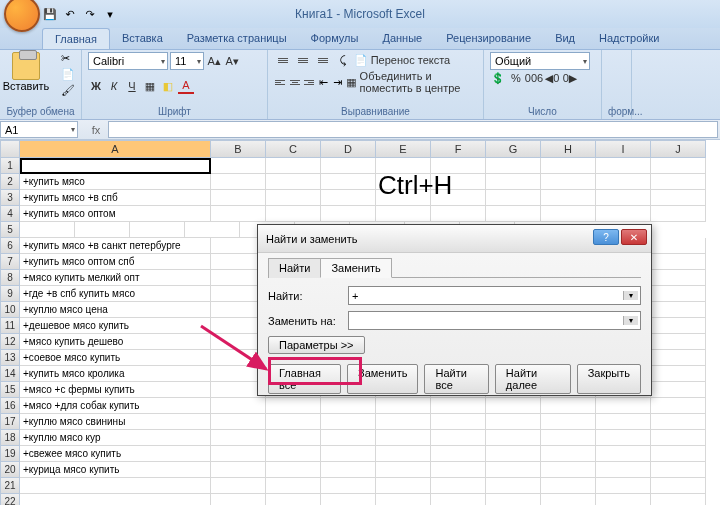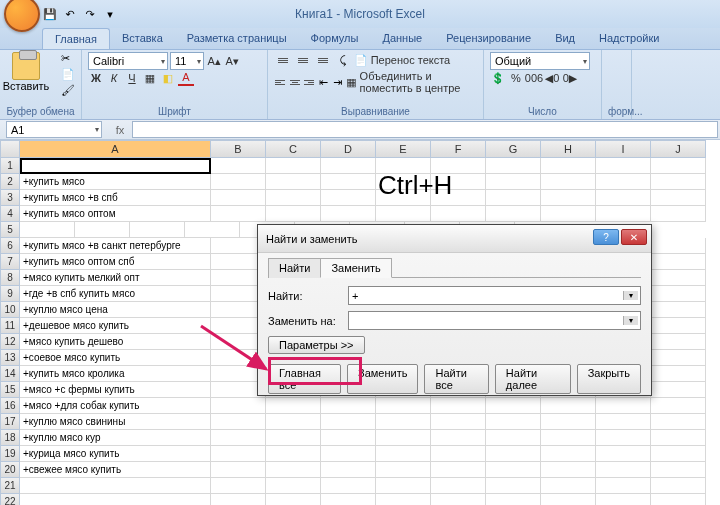--- a/index.html
+++ b/index.html
@@ -15,36 +15,36 @@
 .ribbon{height:70px;background:linear-gradient(#dbe7f5,#cfdff0);display:flex;border-bottom:1px solid #a0b8d8}
 .rgroup{border-right:1px solid #b0c8e0;padding:2px 6px;display:flex;flex-direction:column;justify-content:space-between;position:relative}
 .rgroup-label{text-align:center;font-size:10px;color:#4a6a98;margin-top:auto}
 .clipboard{width:82px}
 .paste-btn{display:flex;flex-direction:column;align-items:center;width:40px}
 .paste-icon{width:28px;height:28px;background:#f8d070;border:1px solid #c0a040;border-radius:2px;position:relative}
 .paste-icon:before{content:"";position:absolute;top:-3px;left:6px;width:16px;height:8px;background:#ccc;border:1px solid #888;border-radius:2px}
 .clip-side{position:absolute;right:4px;top:2px;display:flex;flex-direction:column;gap:2px}
 .clip-side span{width:16px;height:14px}
 .font-group{width:186px}
-.font-row{display:flex;gap:2px;align-items:center;margin-bottom:0}
+.font-row{display:flex;gap:2px;align-items:center;margin-bottom:8px}
 .combo{background:#fff;border:1px solid #8aa8c8;height:18px;display:flex;align-items:center;padding:0 4px;position:relative}
 .combo:after{content:"▾";position:absolute;right:2px;font-size:8px;color:#555}
 .fname{width:80px}
 .fsize{width:34px}
 .ab-btn{width:16px;height:16px;display:inline-flex;align-items:center;justify-content:center;color:#333}
 .align-group{width:216px}
 .align-row{display:flex;gap:2px;align-items:center;margin-bottom:2px}
 .al-btn{width:18px;height:16px;display:inline-flex;align-items:center;justify-content:center}
 .al-lines{display:flex;flex-direction:column;gap:1px}
 .al-lines i{width:10px;height:1px;background:#555;display:block}
 .wrap-opt{display:flex;align-items:center;gap:3px;font-size:10px;color:#333}
 .num-group{width:118px}
 .fmt-group{width:30px}
 .namebox-bar{height:20px;background:linear-gradient(#e8eef6,#dde6f0);display:flex;align-items:center;border-bottom:1px solid #b8c8dc}
-.namebox{width:96px;background:#fff;border:1px solid #a0b4cc;height:17px;margin-left:6px;display:flex;align-items:center;padding:0 4px;position:relative}
+.namebox{width:78px;background:#fff;border:1px solid #a0b4cc;height:17px;margin-left:0;display:flex;align-items:center;padding:0 4px;position:relative}
 .namebox:after{content:"▾";position:absolute;right:2px;font-size:8px;color:#555}
 .fx-area{display:flex;align-items:center;margin-left:8px}
 .fx-btn{width:20px;text-align:center;color:#666;}
 .formula-bar{flex:1;background:#fff;border:1px solid #a0b4cc;height:17px;margin:0 2px}
 .sheet{display:flex;height:365px;overflow:hidden}
 .rowhdr-col{width:20px}
 .colhdr-row{height:18px;display:flex}
 .corner{width:20px;height:18px;background:linear-gradient(#f0f0f0,#dcdcdc);border:1px solid #b8c8dc}
 .colhdr{height:18px;background:linear-gradient(#f0f0f0,#dcdcdc);border:1px solid #b8c8dc;border-left:none;display:flex;align-items:center;justify-content:center;color:#333}
 .colhdr.sel{background:#fec778}
@@ -464,33 +464,33 @@
           <div class="cell std"></div>
           <div class="cell std"></div>
           <div class="cell std"></div>
           <div class="cell std"></div>
           <div class="cell std"></div>
           <div class="cell std"></div>
           <div class="cell std"></div>
           <div class="cell std"></div>
         </div>
         <div class="grow">
+          <div class="cell colA">+свежее мясо купить</div>
+          <div class="cell std"></div>
+          <div class="cell std"></div>
+          <div class="cell std"></div>
+          <div class="cell std"></div>
+          <div class="cell std"></div>
+          <div class="cell std"></div>
+          <div class="cell std"></div>
+          <div class="cell std"></div>
+          <div class="cell std"></div>
+        </div>
+        <div class="grow">
           <div class="cell colA">+курица мясо купить</div>
-          <div class="cell std"></div>
-          <div class="cell std"></div>
-          <div class="cell std"></div>
-          <div class="cell std"></div>
-          <div class="cell std"></div>
-          <div class="cell std"></div>
-          <div class="cell std"></div>
-          <div class="cell std"></div>
-          <div class="cell std"></div>
-        </div>
-        <div class="grow">
-          <div class="cell colA">+свежее мясо купить</div>
           <div class="cell std"></div>
           <div class="cell std"></div>
           <div class="cell std"></div>
           <div class="cell std"></div>
           <div class="cell std"></div>
           <div class="cell std"></div>
           <div class="cell std"></div>
           <div class="cell std"></div>
           <div class="cell std"></div>
         </div>

